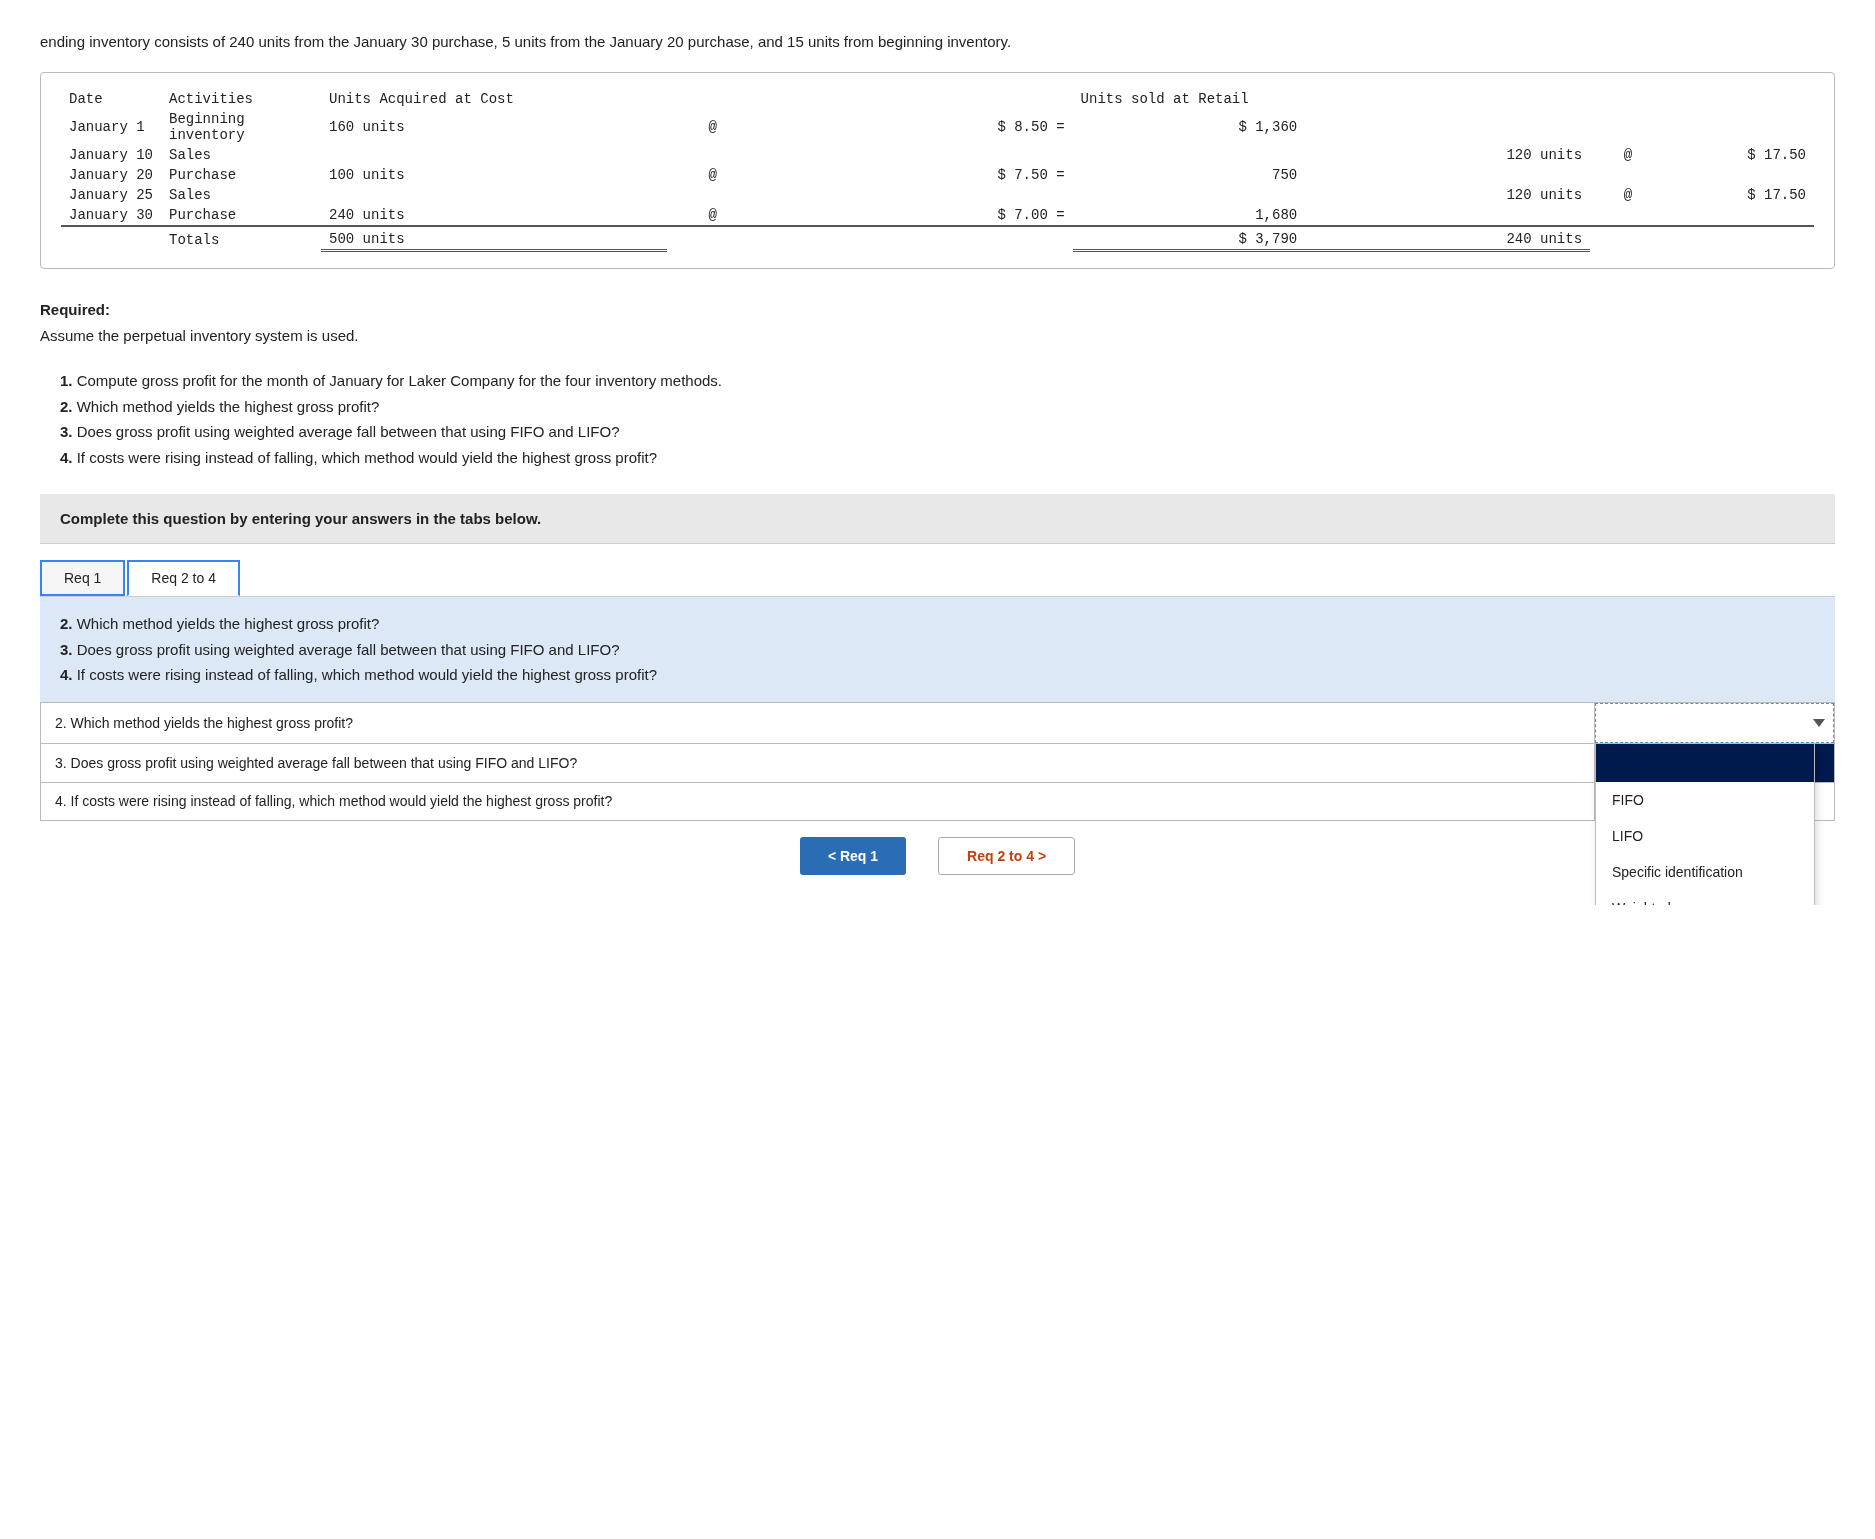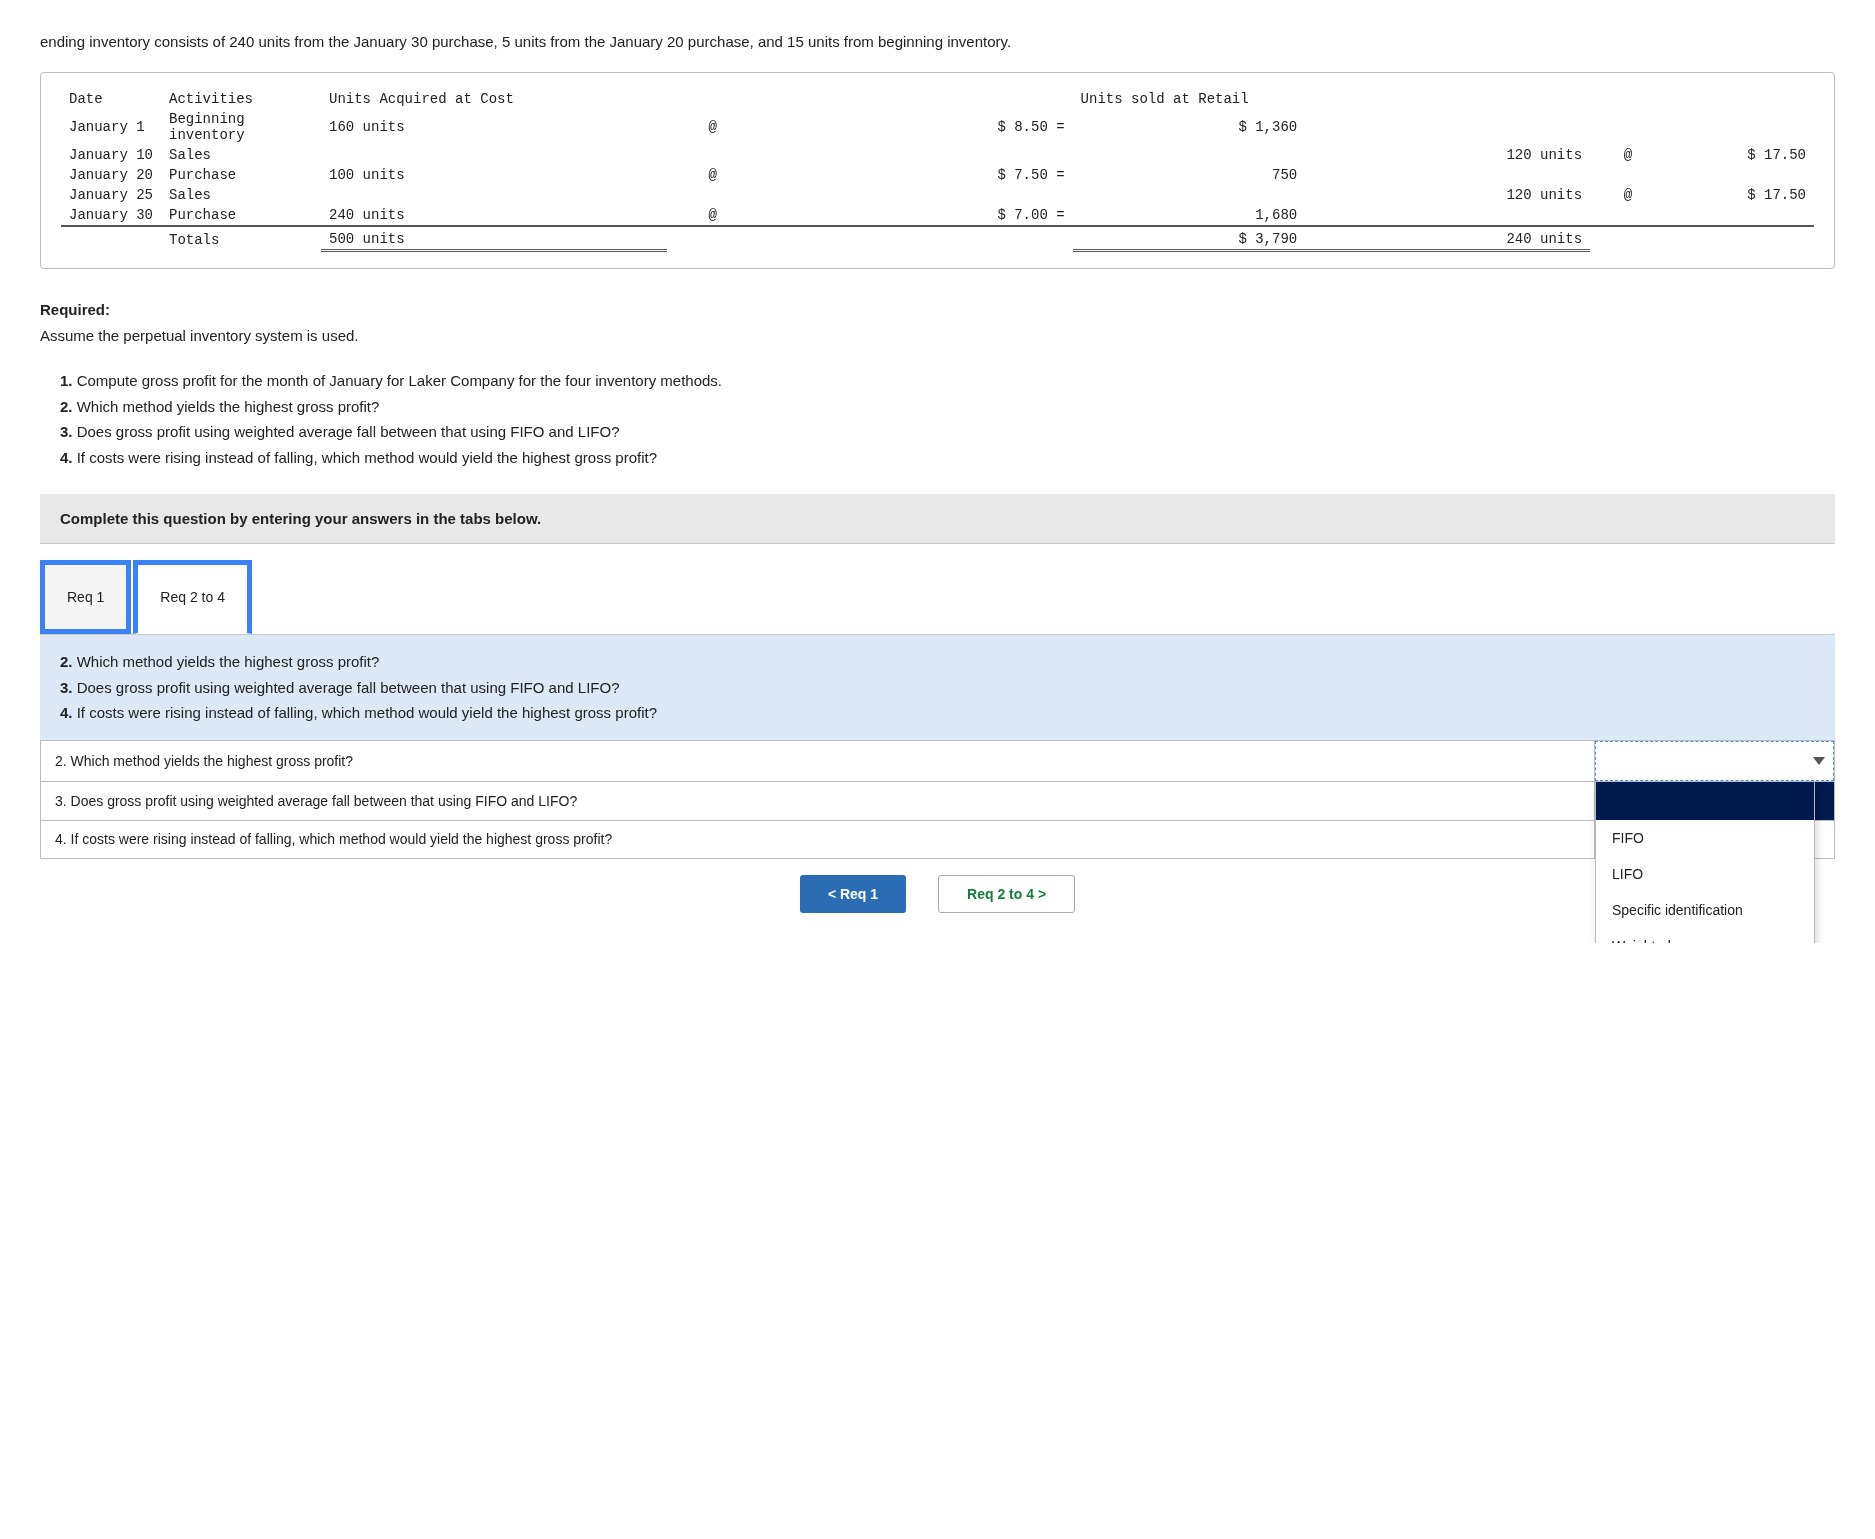--- a/index.html
+++ b/index.html
@@ -90,22 +90,22 @@
       border-top: 1px solid #ccc;
       padding-top: 16px;
       margin-top: 0;
     }
     .tabs-row {
       display: flex;
       gap: 0;
       margin-bottom: 0;
     }
     .tab {
-      border: 5px solid #3b82f6;
-      padding: 24px 22px;
+      border: 2px solid #3b82f6;
+      padding: 8px 22px;
       cursor: pointer;
       font-size: 14px;
       background: #f5f5f5;
       margin-right: 2px;
     }
     .tab.active {
       background: #fff;
       border-bottom: 1px solid #fff;
       z-index: 2;
     }
@@ -180,21 +180,21 @@
       cursor: pointer;
       border: none;
       border-radius: 3px;
     }
     .nav-btn-blue {
       background: #2a6db5;
       color: #fff;
     }
     .nav-btn-outline {
       background: #fff;
-      color: #15803d;
+      color: #c2410c;
       border: 1px solid #aaa;
     }
   </style>
 </head>
 <body>
 
 <p class="intro-text">ending inventory consists of 240 units from the January 30 purchase, 5 units from the January 20 purchase, and 15 units from beginning inventory.</p>
 
 <div class="inventory-table-container">
   <table class="inventory-table">

